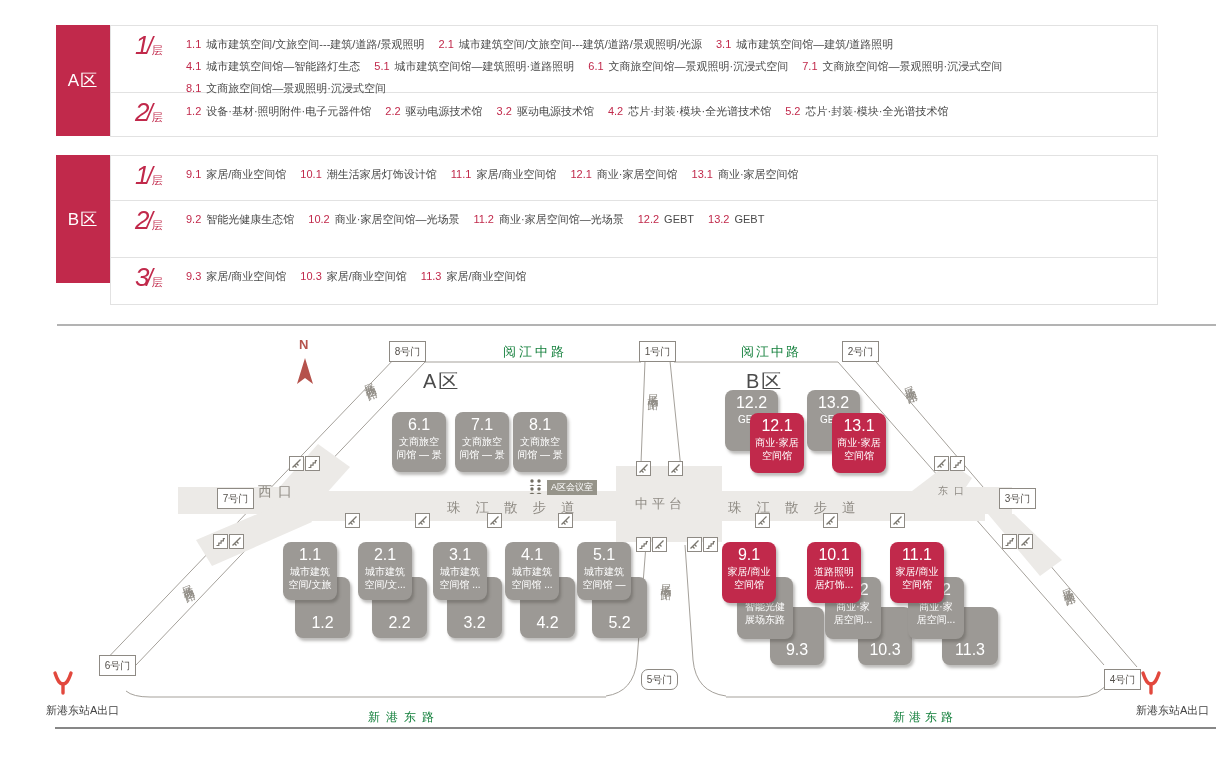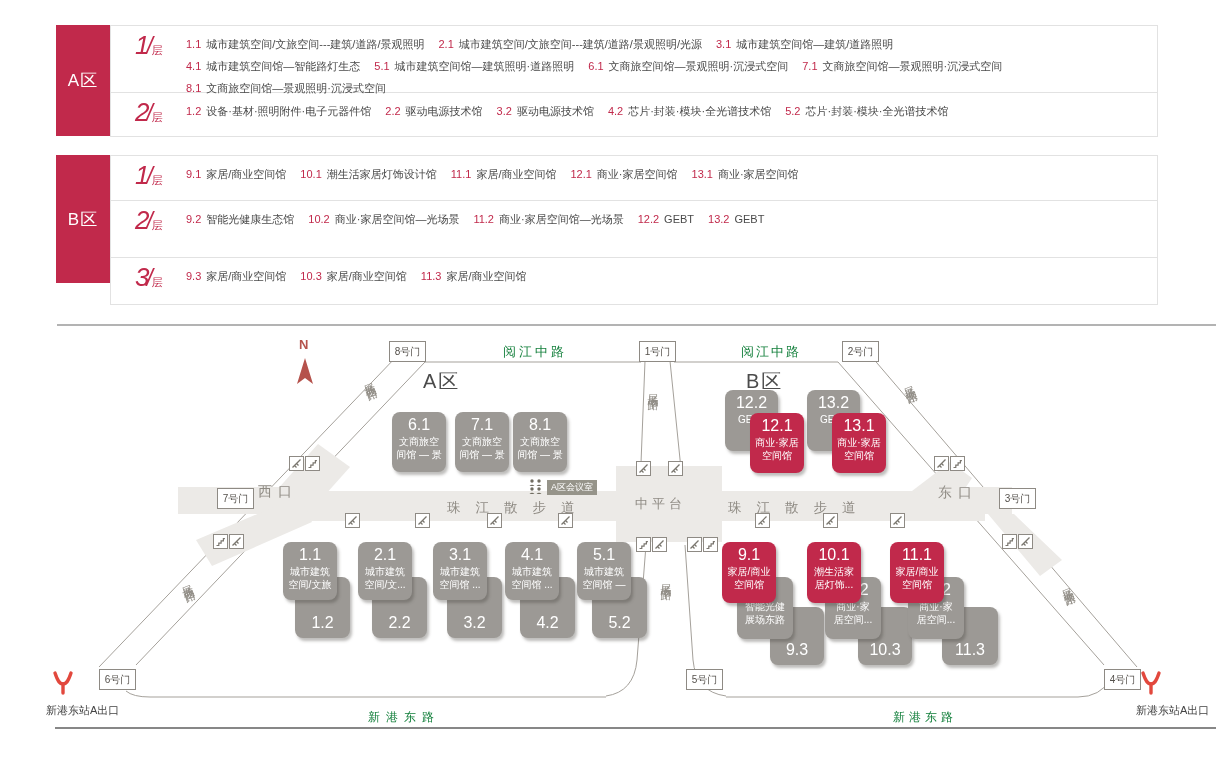--- a/index.html
+++ b/index.html
@@ -157,41 +157,41 @@
       <polygon points="305,34 313,60 305,54 297,60" fill="#b5524c"></polygon>
     </svg>
 
     <div class="compass-n" style="left:299px;top:13px;">N</div>
 
     <div class="gate" style="left:389px;top:17px;">8号门</div>
     <div class="gate" style="left:639px;top:17px;">1号门</div>
     <div class="gate" style="left:842px;top:17px;">2号门</div>
     <div class="gate" style="left:217px;top:164px;">7号门</div>
     <div class="gate" style="left:999px;top:164px;">3号门</div>
-    <div class="gate" style="left:99px;top:345px;">6号门</div>
-    <div class="gate" style="left:686px;top:345px;">5号门</div>
+    <div class="gate" style="left:99px;top:331px;">6号门</div>
+    <div class="gate" style="left:641px;top:345px;border-radius:7px;">5号门</div>
     <div class="gate" style="left:1104px;top:345px;">4号门</div>
 
     <div class="map-label lab-dark" style="left:503px;top:19px;font-size:13px;letter-spacing:3px;">阅江中路</div>
     <div class="map-label lab-dark" style="left:741px;top:19px;font-size:13px;letter-spacing:2px;">阅江中路</div>
     <div class="map-label zone-big" style="left:423px;top:44px;">A区</div>
     <div class="map-label zone-big" style="left:746px;top:44px;">B区</div>
 
     <div class="vlabel tilt" style="left:358px;top:52px;">展场西路</div>
     <div class="vlabel tilt" style="left:176px;top:254px;">展场西路</div>
     <div class="vlabel tilt" style="left:898px;top:55px;">展场东路</div>
     <div class="vlabel tilt" style="left:1056px;top:257px;">展场东路</div>
     <div class="vlabel" style="left:645px;top:61px;">展场中路</div>
     <div class="vlabel" style="left:658px;top:251px;">展场中路</div>
 
     <div class="map-label" style="left:447px;top:175px;font-size:13.5px;letter-spacing:15px;">珠江散步道</div>
     <div class="map-label" style="left:728px;top:175px;font-size:13.5px;letter-spacing:15px;">珠江散步道</div>
     <div class="map-label" style="left:635px;top:171px;font-size:13px;letter-spacing:4px;">中平台</div>
     <div class="map-label" style="left:258px;top:159px;font-size:14px;letter-spacing:6px;">西口</div>
-    <div class="map-label" style="left:938px;top:160px;font-size:14px;letter-spacing:6px;">东口</div>
+    <div class="map-label" style="left:938px;top:160px;font-size:10px;letter-spacing:6px;">东口</div>
     <div class="map-label lab-dark" style="left:368px;top:385px;font-size:12px;letter-spacing:6px;">新港东路</div>
     <div class="map-label lab-dark" style="left:893px;top:385px;font-size:12px;letter-spacing:4px;">新港东路</div>
 
     <div class="people" style="left:526px;top:153px;">
       <svg width="20" height="20" viewBox="0 0 20 20" fill="#716d62">
         <circle cx="6" cy="4" r="1.7"></circle>
           <path d="M3.5,9 q2.5,-2.6 5,0 z"></path>
         <circle cx="13" cy="4" r="1.7"></circle>
           <path d="M10.5,9 q2.5,-2.6 5,0 z"></path>
         <circle cx="6" cy="12" r="1.7"></circle>
@@ -299,21 +299,21 @@
         <div class="hall hall-grey" style="left: 737px; top: 253px; width: 56px; height: 62px; z-index: 2;">
           <div class="hall-code">9.2</div>
           <div class="hall-name">智能光健
 展场东路</div>
         </div>
         <div class="hall hall-grey hall-numonly" style="left: 770px; top: 283px; width: 54px; height: 58px; z-index: 1;">
           <div class="hall-code">9.3</div>
         </div>
         <div class="hall hall-red" style="left: 807px; top: 218px; width: 54px; height: 61px; z-index: 3;">
           <div class="hall-code">10.1</div>
-          <div class="hall-name">潮生活家
+          <div class="hall-name">道路照明
 居灯饰...</div>
         </div>
         <div class="hall hall-grey" style="left: 825px; top: 253px; width: 56px; height: 62px; z-index: 2;">
           <div class="hall-code">10.2</div>
           <div class="hall-name">商业·家
 居空间...</div>
         </div>
         <div class="hall hall-grey hall-numonly" style="left: 858px; top: 283px; width: 54px; height: 58px; z-index: 1;">
           <div class="hall-code">10.3</div>
         </div>

